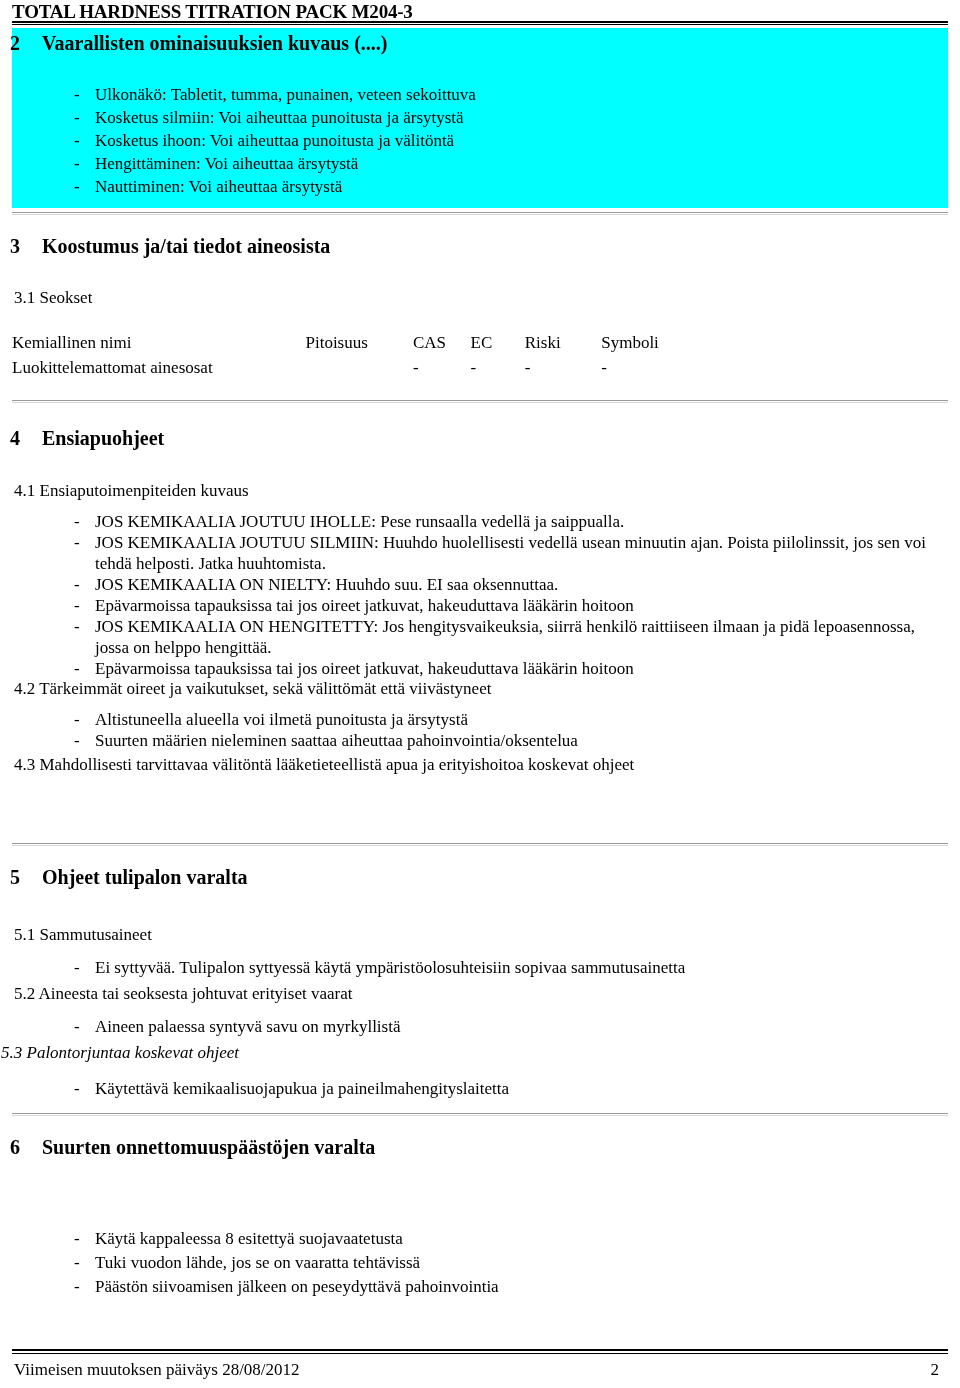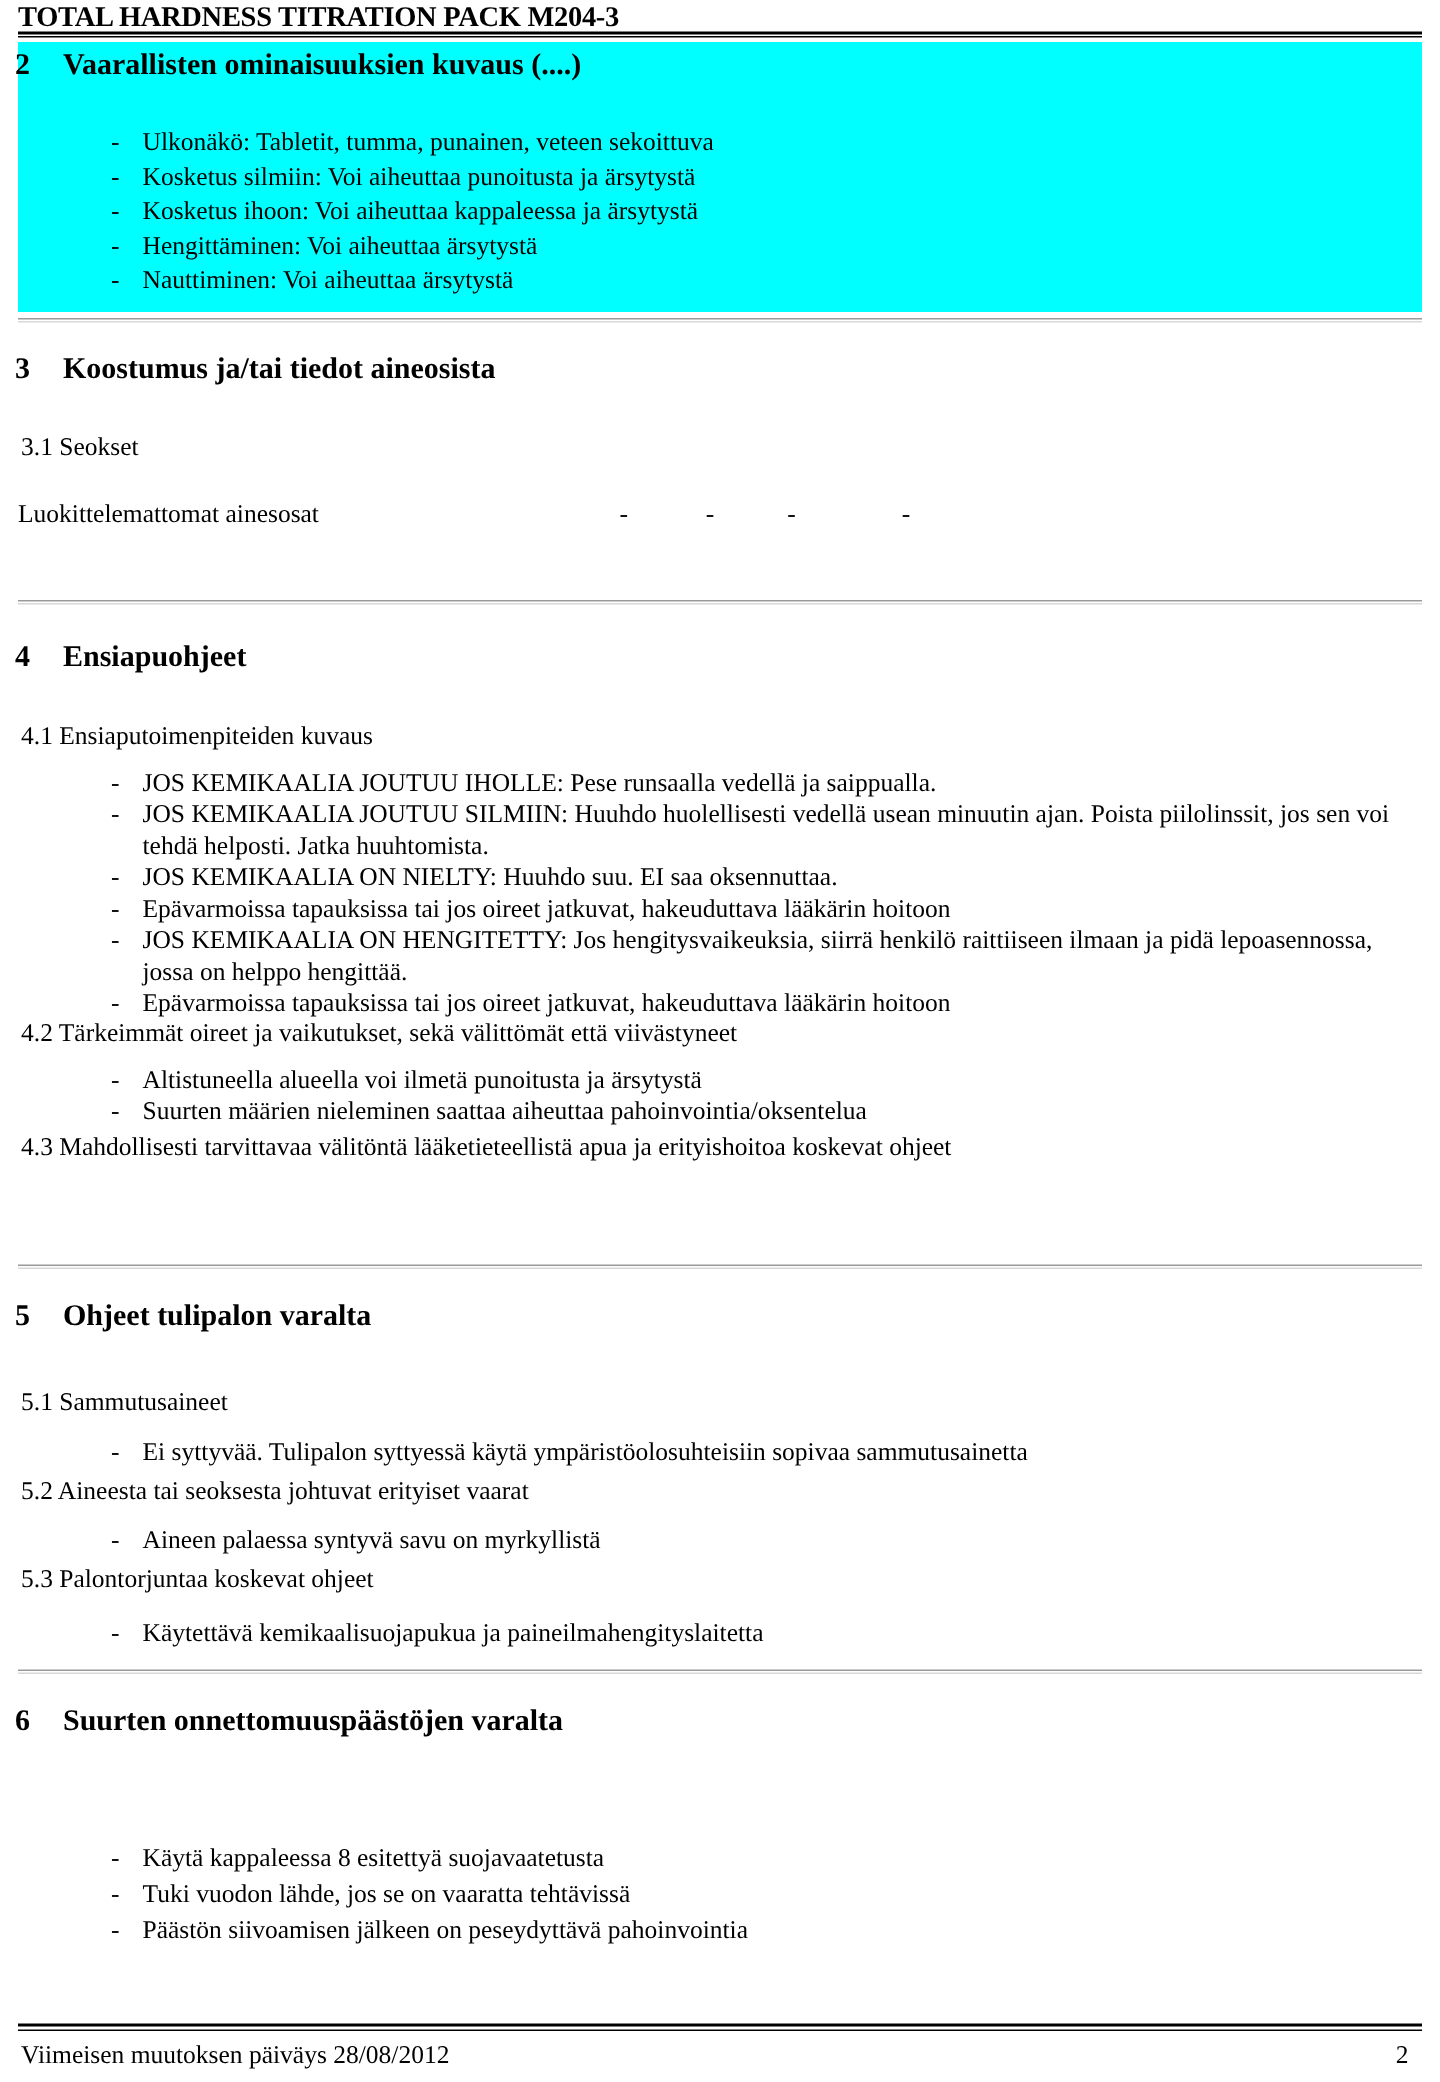--- a/index.html
+++ b/index.html
@@ -168,41 +168,49 @@
   <div class="bullet" style="left:74px; top:84px; width:860px;">
     <span class="dash">-</span>
     <span class="btext">Ulkonäkö: Tabletit, tumma, punainen, veteen sekoittuva</span>
   </div>
   <div class="bullet" style="left:74px; top:107px; width:860px;">
     <span class="dash">-</span>
     <span class="btext">Kosketus silmiin: Voi aiheuttaa punoitusta ja ärsytystä</span>
   </div>
   <div class="bullet" style="left:74px; top:130px; width:860px;">
     <span class="dash">-</span>
-    <span class="btext">Kosketus ihoon: Voi aiheuttaa kappaleessa ja ärsytystä</span>
+    <span class="btext">Kosketus ihoon: Voi aiheuttaa punoitusta ja välitöntä</span>
   </div>
   <div class="bullet" style="left:74px; top:153px; width:860px;">
     <span class="dash">-</span>
     <span class="btext">Hengittäminen: Voi aiheuttaa ärsytystä</span>
   </div>
   <div class="bullet" style="left:74px; top:176px; width:860px;">
     <span class="dash">-</span>
     <span class="btext">Nauttiminen: Voi aiheuttaa ärsytystä</span>
   </div>
 
   <div class="rule-gray" style="top:212px;"></div>
 
   <div class="h1" style="left:10px; top:235px;">
     <span class="num">3</span><span>Koostumus ja/tai tiedot aineosista</span>
   </div>
 
   <div class="h2" style="left:14px; top:288px;">3.1 Seokset</div>
 
   <table class="mix-table" style="top:330px;">
     <tbody>
+        <tr>
+      <td class="col-name">Kemiallinen nimi</td>
+      <td class="col-conc">Pitoisuus</td>
+      <td class="col-cas">CAS</td>
+      <td class="col-ec">EC</td>
+      <td class="col-risk">Riski</td>
+      <td class="col-symbol">Symboli</td>
+    </tr>
     <tr>
       <td class="col-name">Luokittelemattomat ainesosat</td>
       <td class="col-conc"></td>
       <td class="col-cas dash-cell">-</td>
       <td class="col-ec dash-cell">-</td>
       <td class="col-risk dash-cell">-</td>
       <td class="col-symbol dash-cell">-</td>
     </tr>
   </tbody>
     </table>
@@ -264,21 +272,21 @@
     <span class="dash">-</span>
     <span class="btext">Ei syttyvää. Tulipalon syttyessä käytä ympäristöolosuhteisiin sopivaa sammutusainetta</span>
   </div>
 
   <div class="h2" style="left:14px; top:984px;">5.2 Aineesta tai seoksesta johtuvat erityiset vaarat</div>
   <div class="bullet" style="left:74px; top:1016px; width:880px;">
     <span class="dash">-</span>
     <span class="btext">Aineen palaessa syntyvä savu on myrkyllistä</span>
   </div>
 
-  <div class="h2" style="left:14px; top:1043px;">5.3 Palontorjuntaa koskevat ohjeet</div>
+  <div class="h2" style="left:1px; top:1043px;font-style:italic;">5.3 Palontorjuntaa koskevat ohjeet</div>
   <div class="bullet" style="left:74px; top:1078px; width:880px;">
     <span class="dash">-</span>
     <span class="btext">Käytettävä kemikaalisuojapukua ja paineilmahengityslaitetta</span>
   </div>
 
   <div class="rule-gray" style="top:1113px;"></div>
 
   <div class="h1" style="left:10px; top:1136px;">
     <span class="num">6</span><span>Suurten onnettomuuspäästöjen varalta</span>
   </div>

